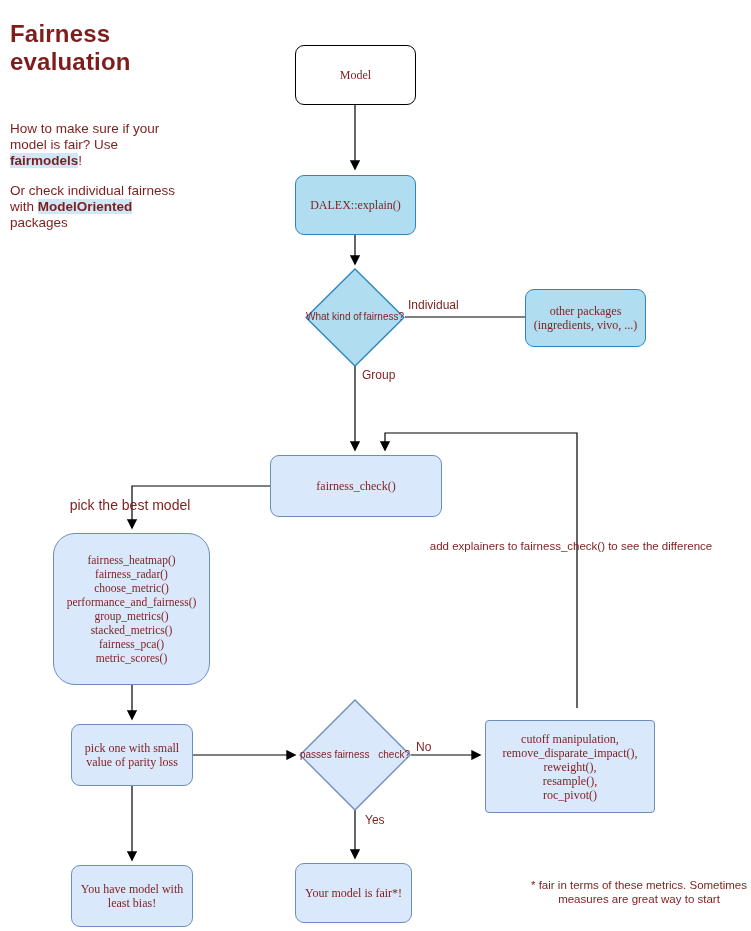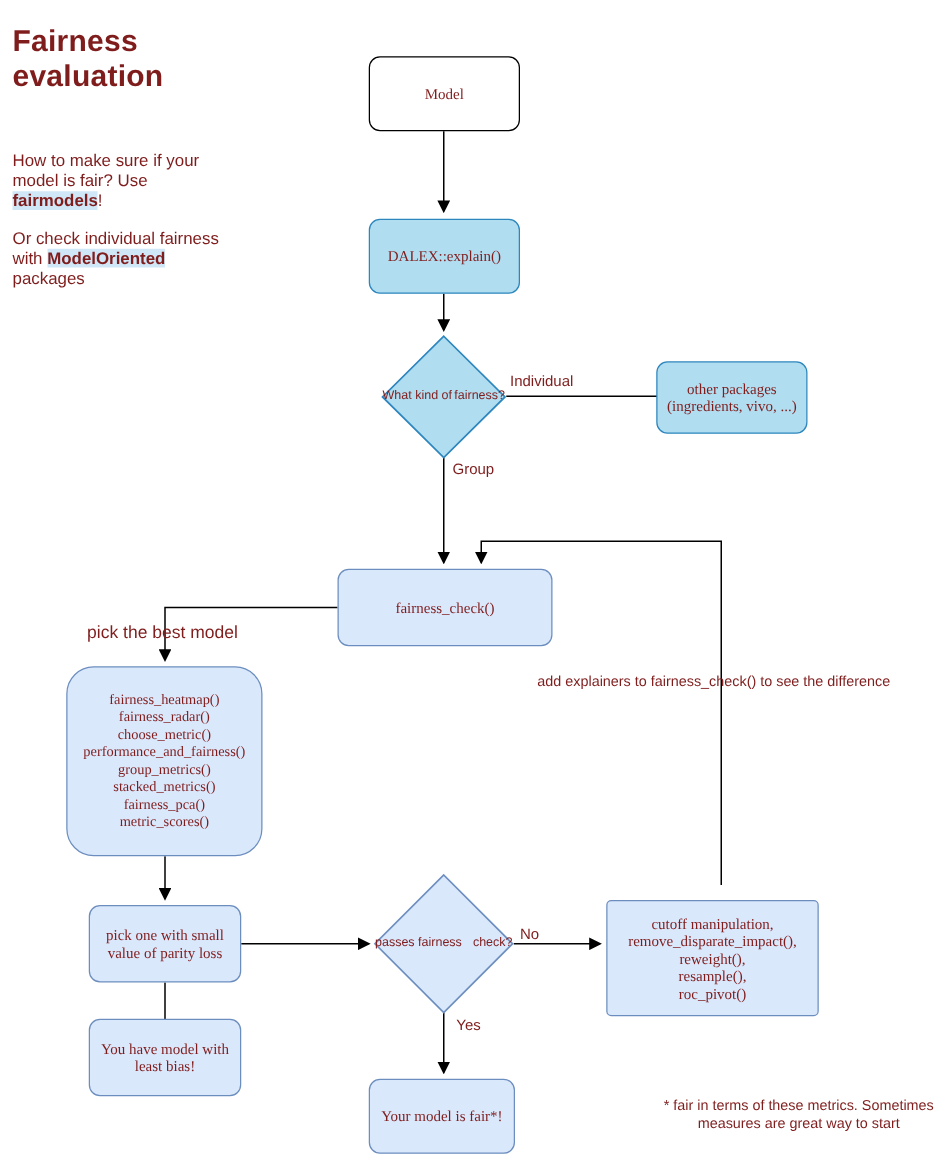--- a/index.html
+++ b/index.html
@@ -24,21 +24,21 @@
   .rbox{border-radius:9px;border:1px solid;}
   .model{left:295px;top:45px;width:121px;height:60px;background:#ffffff;border-color:#000000;}
   .primary{background:#b1ddf0;border-color:#2d86bd;}
   .secondary{background:#dae8fc;border-color:#6c8ebf;}
   .dalex{left:295px;top:175px;width:121px;height:60px;}
   .other{left:525px;top:289px;width:121px;height:58px;}
   .fcheck{left:270px;top:455px;width:172px;height:62px;}
   .funcs{left:53px;top:533px;width:157px;height:152px;border-radius:22px;font-size:11.5px;line-height:14px;}
   .pickone{left:71px;top:724px;width:122px;height:62px;}
   .cutoff{left:485px;top:708px;width:170px;height:93px;border-radius:4px;line-height:14px;margin-top:12px;}
-  .leastbias{left:71px;top:815px;width:122px;height:62px;}
+  .leastbias{left:71px;top:865px;width:122px;height:62px;}
   .fairbox{left:295px;top:863px;width:117px;height:60px;}
   .dlabel{position:absolute;display:flex;flex-direction:row;align-items:center;justify-content:space-between;text-align:center;font-size:10px;line-height:14.5px;}
   .d1{left:306px;top:269px;width:98px;height:97px;}
   .d2{left:300px;top:700px;width:110px;height:110px;}
   
   .elabel{position:absolute;font-size:12px;line-height:14px;white-space:nowrap;}
   .lab-individual{left:408px;top:298px;}
   .lab-group{left:362px;top:368px;}
   .lab-no{left:416px;top:740px;}
   .lab-yes{left:365px;top:813px;}

